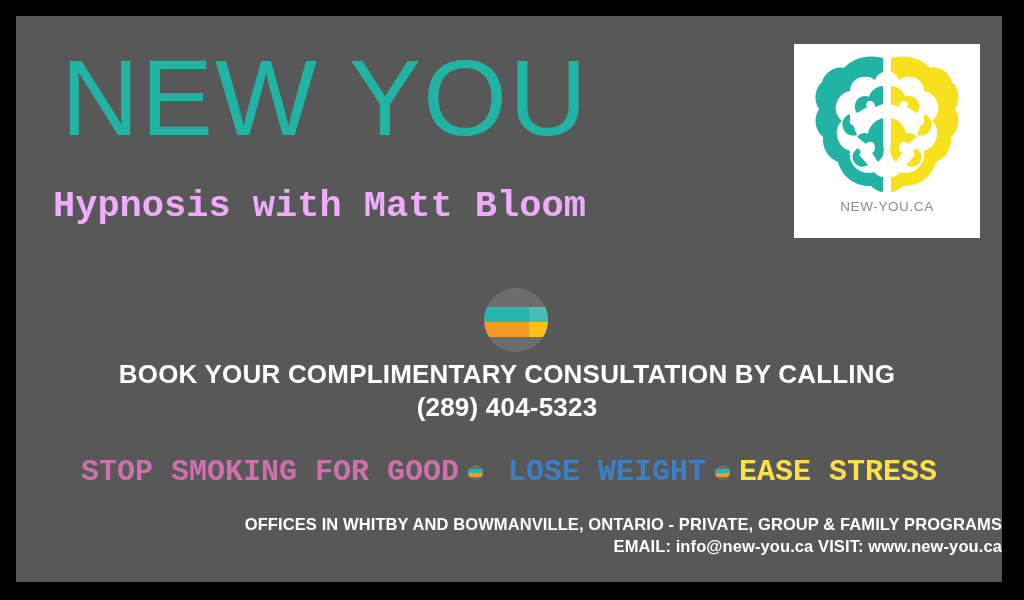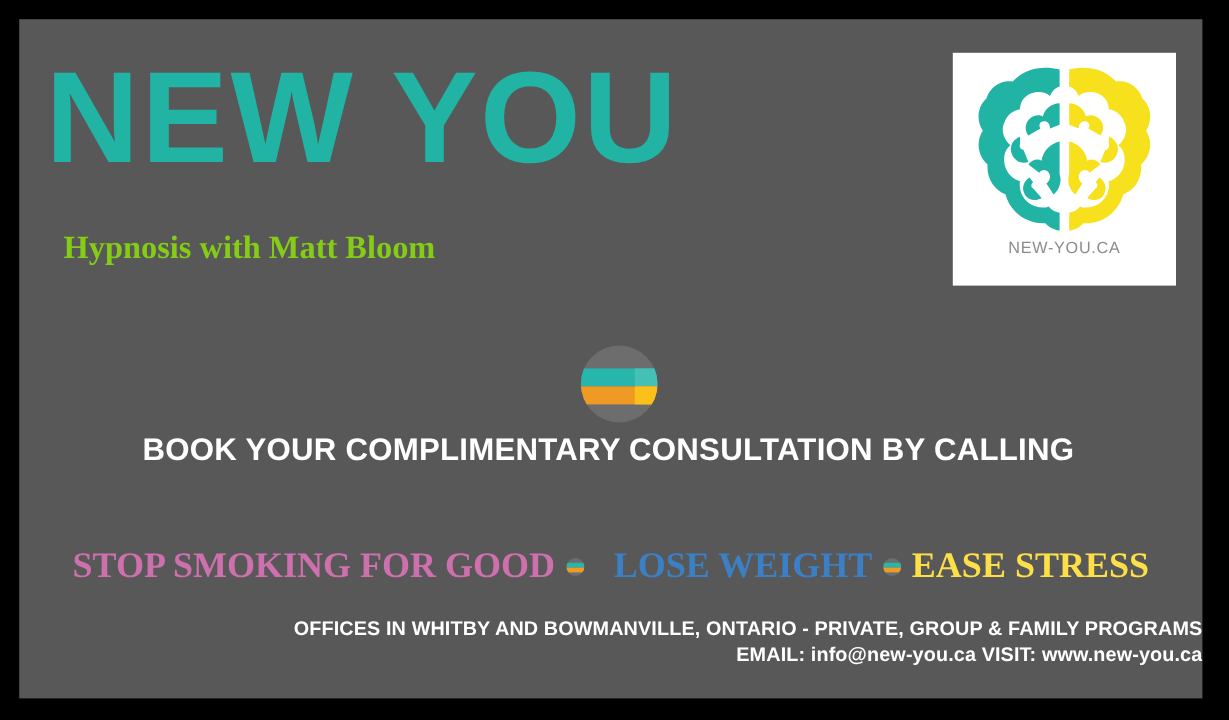--- a/index.html
+++ b/index.html
@@ -28,40 +28,40 @@
     height: 566px;
     background: #585858;
     box-sizing: border-box;
     font-family: "Liberation Sans", sans-serif;
     overflow: hidden;
   }
 
   
   #brand-title {
     position: absolute;
-    left: 22px;
+    left: 45px;
     top: 28px;
     font-family: "Liberation Sans", sans-serif;
     font-size: 108px;
     line-height: 108px;
-    font-weight: 700;
+    font-weight: 400;
     letter-spacing: 2px;
     color: #21b3a4;
     white-space: nowrap;
   }
 
   #brand-tagline {
     position: absolute;
     left: 37px;
     top: 175px;
-    font-family: Liberation Serif, serif;
-    font-size: 27px;
+    font-family: Liberation Mono, monospace;
+    font-size: 37px;
     line-height: 30px;
     font-weight: bold;
-    color: #84cc16;
+    color: #f0abfc;
     white-space: nowrap;
   }
 
   
   #logo-box {
     position: absolute;
     left: 778px;
     top: 28px;
     width: 186px;
     height: 194px;
@@ -152,21 +152,21 @@
     position: absolute;
     left: 0;
     right: 0;
     top: 439px;
     display: flex;
     align-items: center;
     justify-content: center;
     gap: 9px;
   }
   .service-label {
-    font-family: Liberation Serif, serif;
+    font-family: Liberation Mono, monospace;
     font-size: 30px;
     line-height: 34px;
     font-weight: bold;
     white-space: nowrap;
   }
   .service-smoking { color: #cf70ae; }
   .service-weight  { color: #3b80c7; margin-left: 16px; }
   .service-stress  { color: #fde047; }
 
   .dot-sep {
@@ -275,20 +275,21 @@
       <div class="band-teal">
         <div class="half"></div>
       </div>
       <div class="band-orange">
         <div class="half"></div>
       </div>
     </div>
 
     <div id="cta-block">
       <div class="cta-line">BOOK YOUR COMPLIMENTARY CONSULTATION BY CALLING</div>
+      <div class="cta-line">(289) 404-5323</div>
     </div>
 
     <div id="services-row">
       <span class="service-label service-smoking">STOP SMOKING FOR GOOD</span>
 
       <span class="dot-sep">
         <span class="d-teal"></span>
         <span class="d-orange"></span>
       </span>
 

